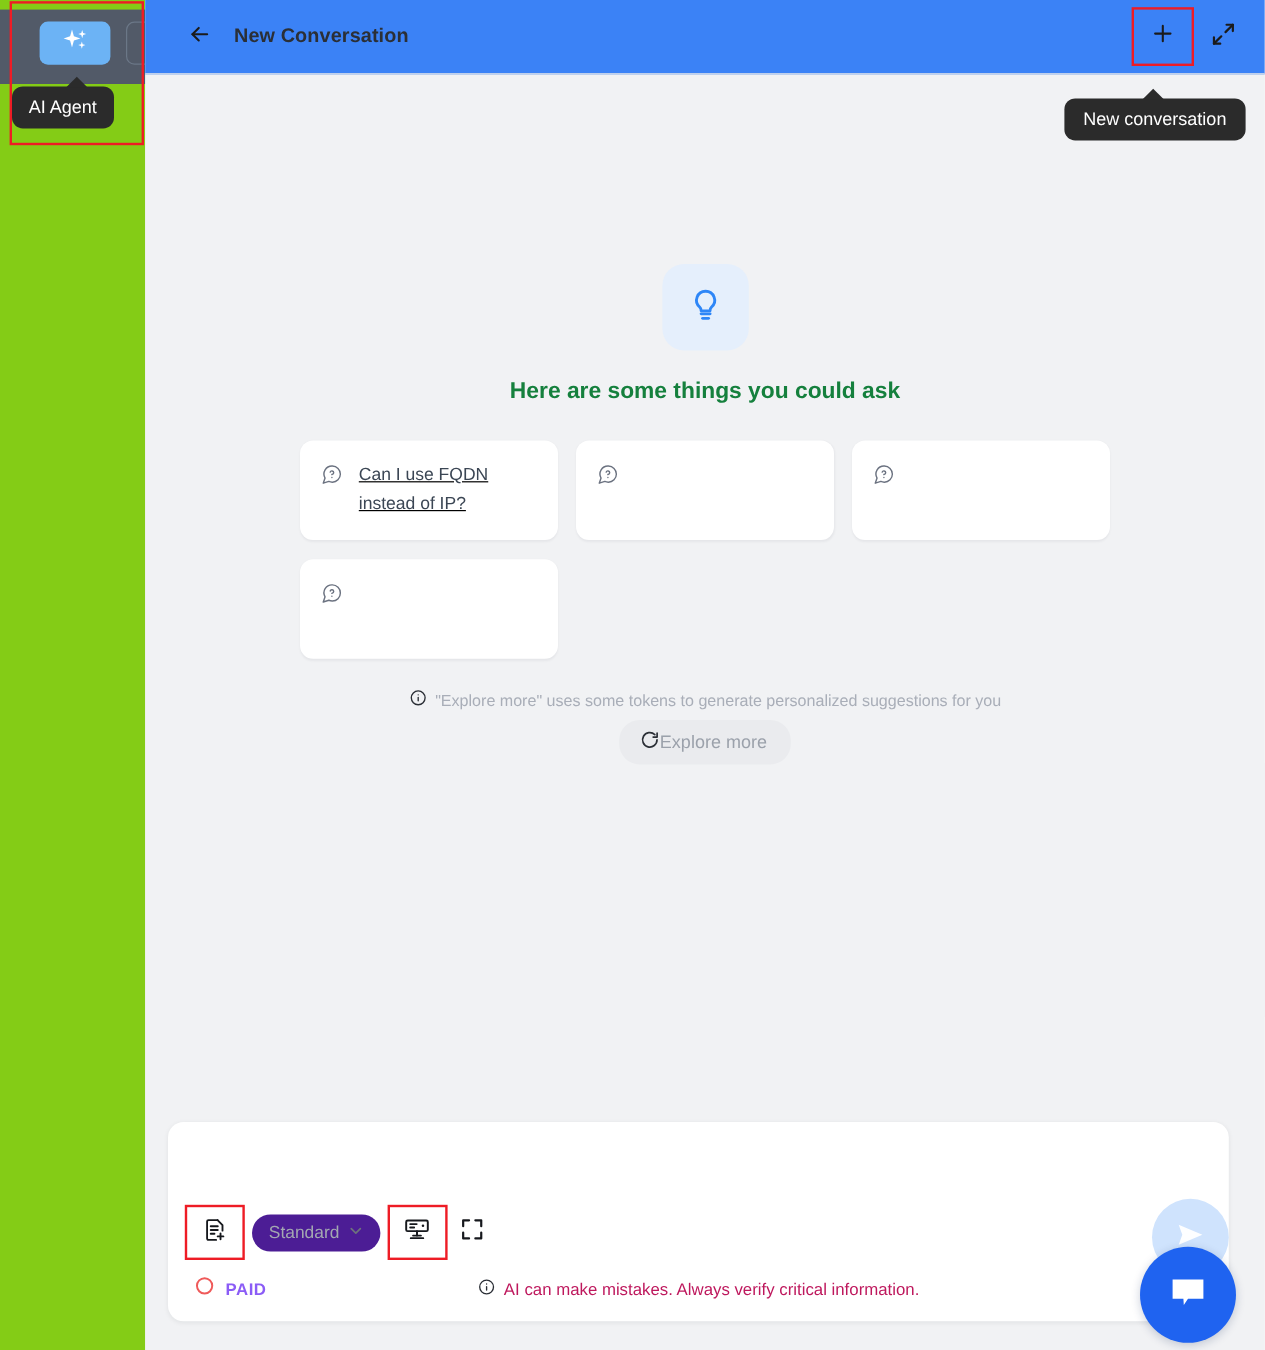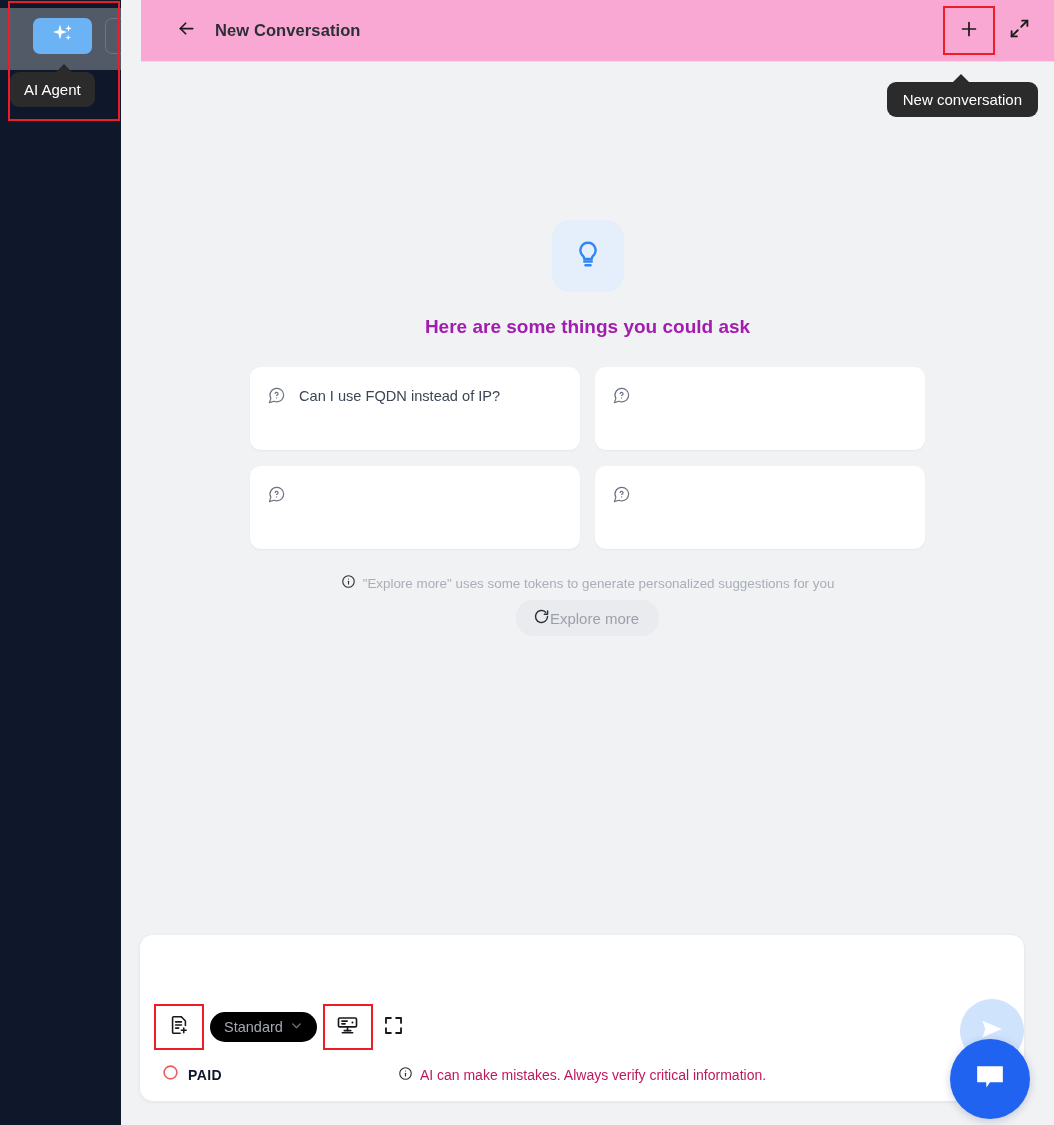--- a/index.html
+++ b/index.html
@@ -21,21 +21,21 @@
     position: absolute;
     inset: 0;
     display: flex;
     background: #f1f2f4;
   }
 
   
   #rail {
     width: 121px;
     flex: 0 0 121px;
-    background: #0f172a;
+    background: #84cc16;
     position: relative;
   }
   #rail-panel {
     position: absolute;
     left: 0; top: 8px;
     width: 121px;
     height: 62px;
     background: #525a68;
   }
   #ai-agent-btn {
@@ -90,27 +90,26 @@
     flex-direction: column;
     position: relative;
     background: #f1f2f4;
     min-width: 0;
   }
 
   
   #header {
     height: 62px;
     flex: 0 0 62px;
-    background: #f9a8d4;
+    background: #3b82f6;
     border-bottom: 1px solid #e2e4e8;
     display: flex;
     align-items: center;
     padding: 0 18px 0 30px;
     position: relative;
-    margin-left: 20px;
   }
   #back-btn {
     width: 30px; height: 30px;
     display: flex; align-items: center; justify-content: center;
     cursor: pointer; color: #1b1b1b;
   }
   #header-title {
     margin-left: 14px;
     font-size: 16.5px;
     font-weight: bold;
@@ -173,28 +172,29 @@
   #bulb-badge {
     width: 72px; height: 72px;
     border-radius: 18px;
     background: #e5effc;
     display: flex; align-items: center; justify-content: center;
   }
   #suggest-heading {
     margin-top: 24px;
     font-size: 19px;
     font-weight: bold;
-    color: #a21caf;
+    color: #15803d;
   }
   #cards {
     margin-top: 29px;
     width: 675px;
     display: grid;
-    grid-template-columns: 1fr 1fr;
+    grid-template-columns: 1fr 1fr 1fr;
     gap: 16px 15px;
+    text-decoration: underline;
   }
   .sugg-card {
     background: #ffffff;
     border-radius: 11px;
     min-height: 83px;
     padding: 18px 20px 18px 17px;
     display: flex;
     align-items: flex-start;
     gap: 13px;
     cursor: pointer;
@@ -264,41 +264,41 @@
     position: absolute;
     left: -8px; top: -6px;
     width: 50px; height: 46px;
     border: 2px solid #ee1c25;
     pointer-events: none;
   }
   #mode-chip {
     display: inline-flex;
     align-items: flex-end;
     gap: 7px;
-    background: #000000;
+    background: #4c1d95;
     border-radius: 17px;
     padding: 7px 14px;
     font-size: 14.5px;
     color: #a3a8b1;
     cursor: pointer;
     margin: 0 2px;
   }
   #status-row {
     position: absolute;
     left: 22px; right: 22px; bottom: 16px;
     display: flex;
     align-items: center;
   }
   #paid-badge {
     display: flex; align-items: center; gap: 9px;
   }
   #paid-label {
     font-size: 14px;
     font-weight: bold;
-    color: #0f172a;
+    color: #8b5cf6;
     letter-spacing: .4px;
     text-align: center;
   }
   #disclaimer {
     position: absolute;
     left: 0; right: 0;
     display: flex;
     align-items: center;
     justify-content: center;
     gap: 7px;

